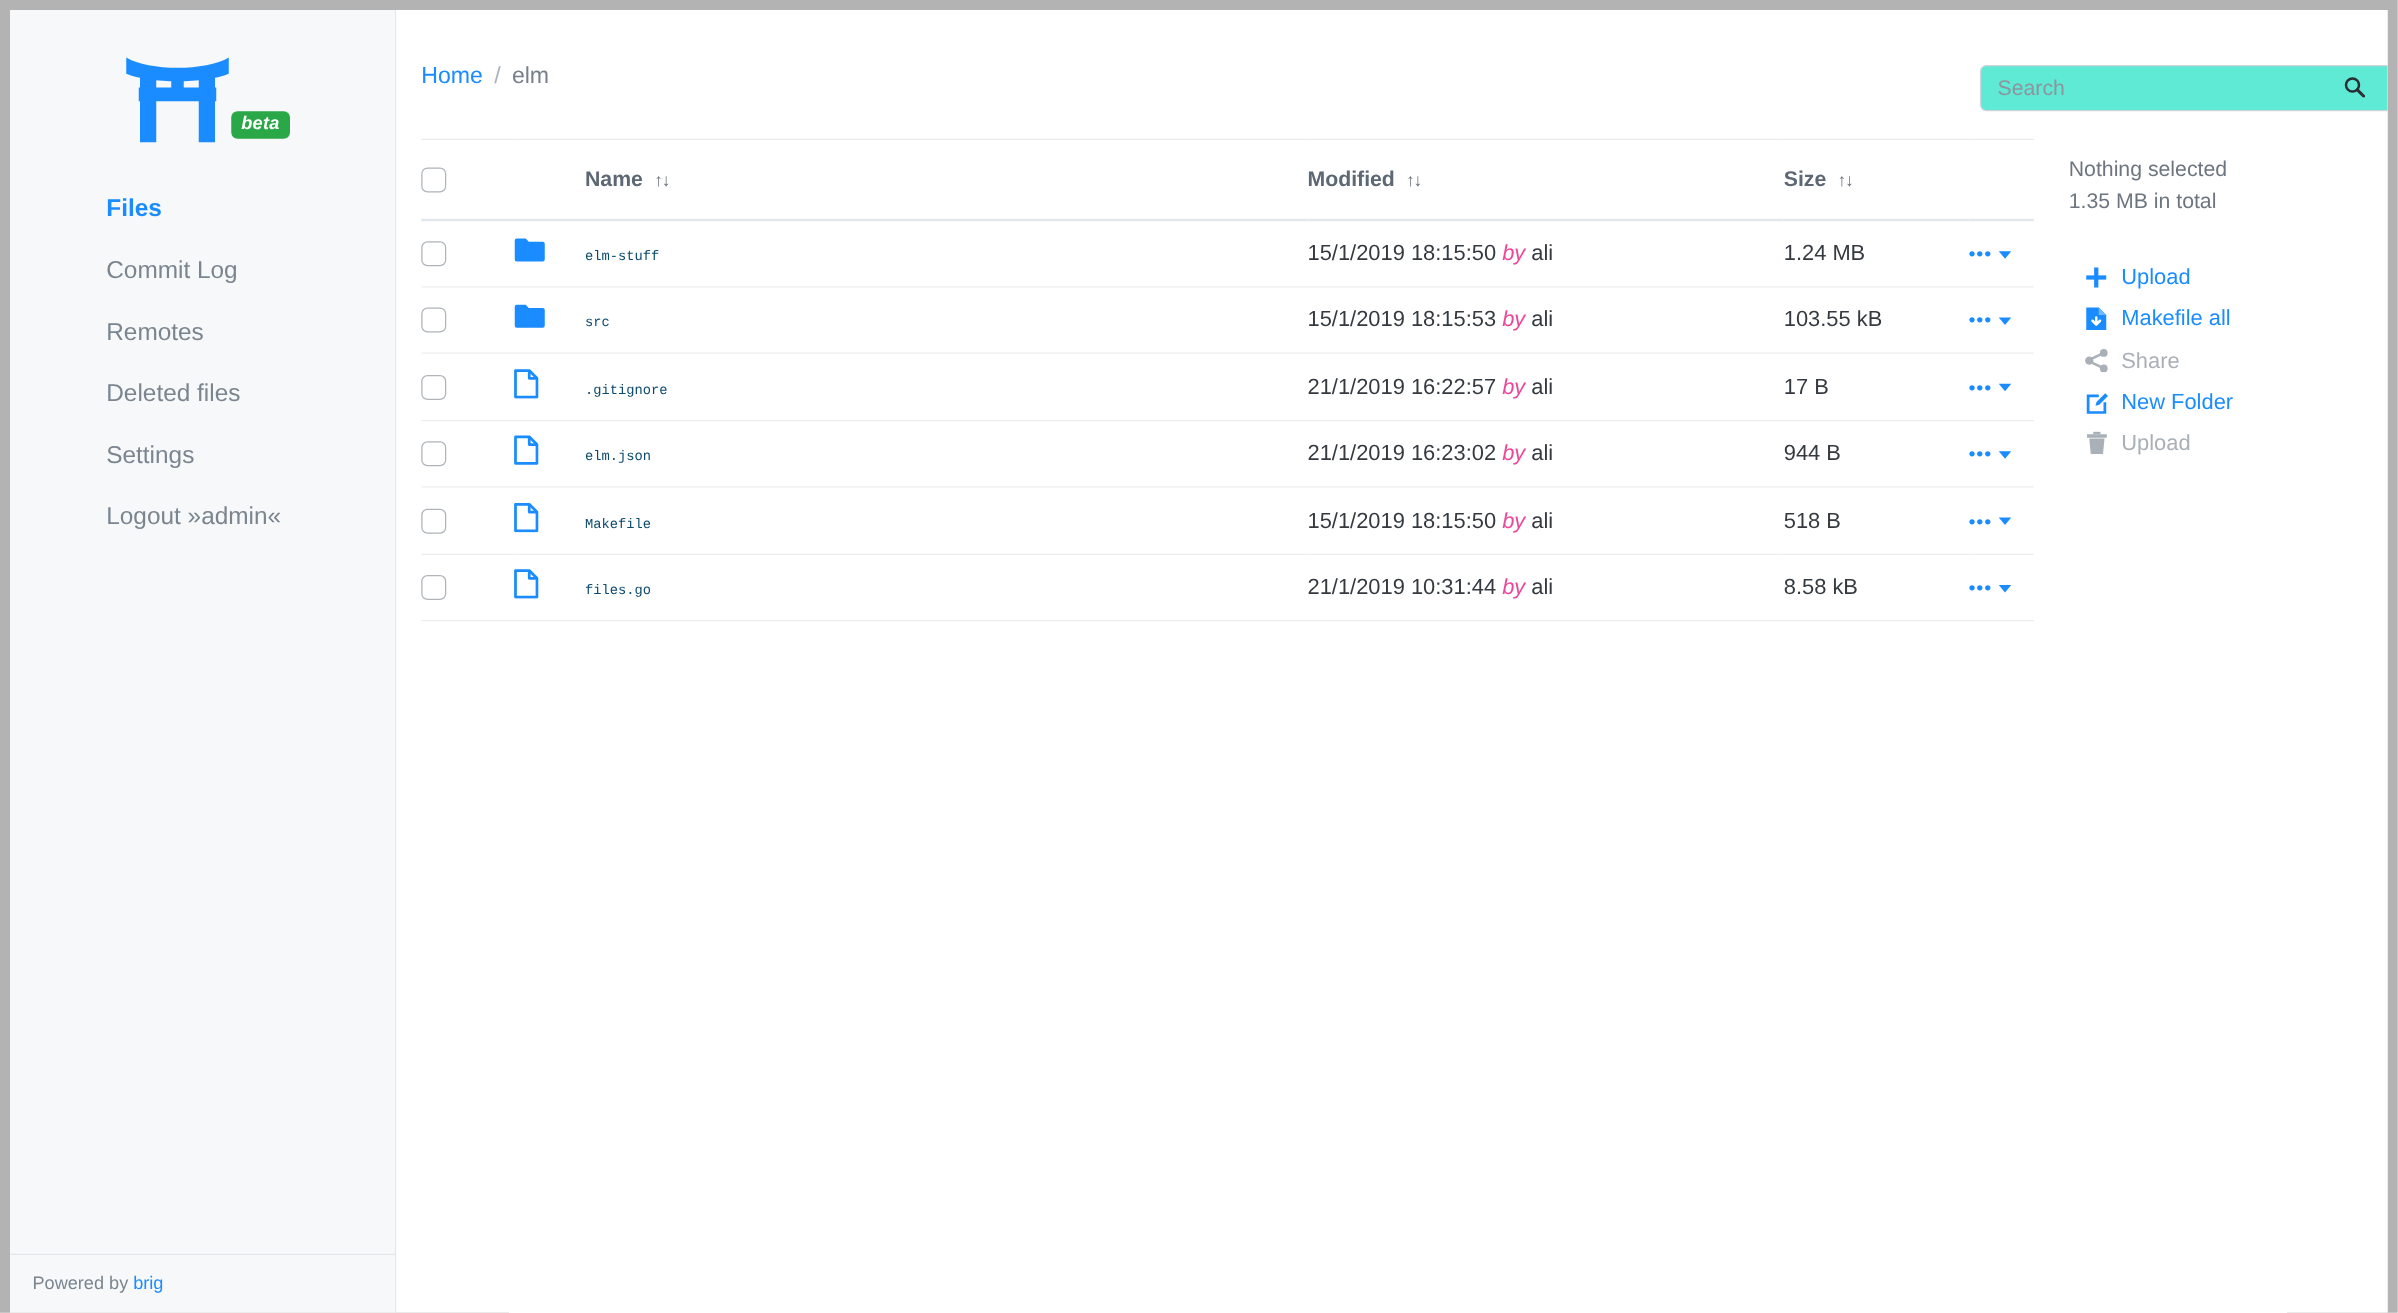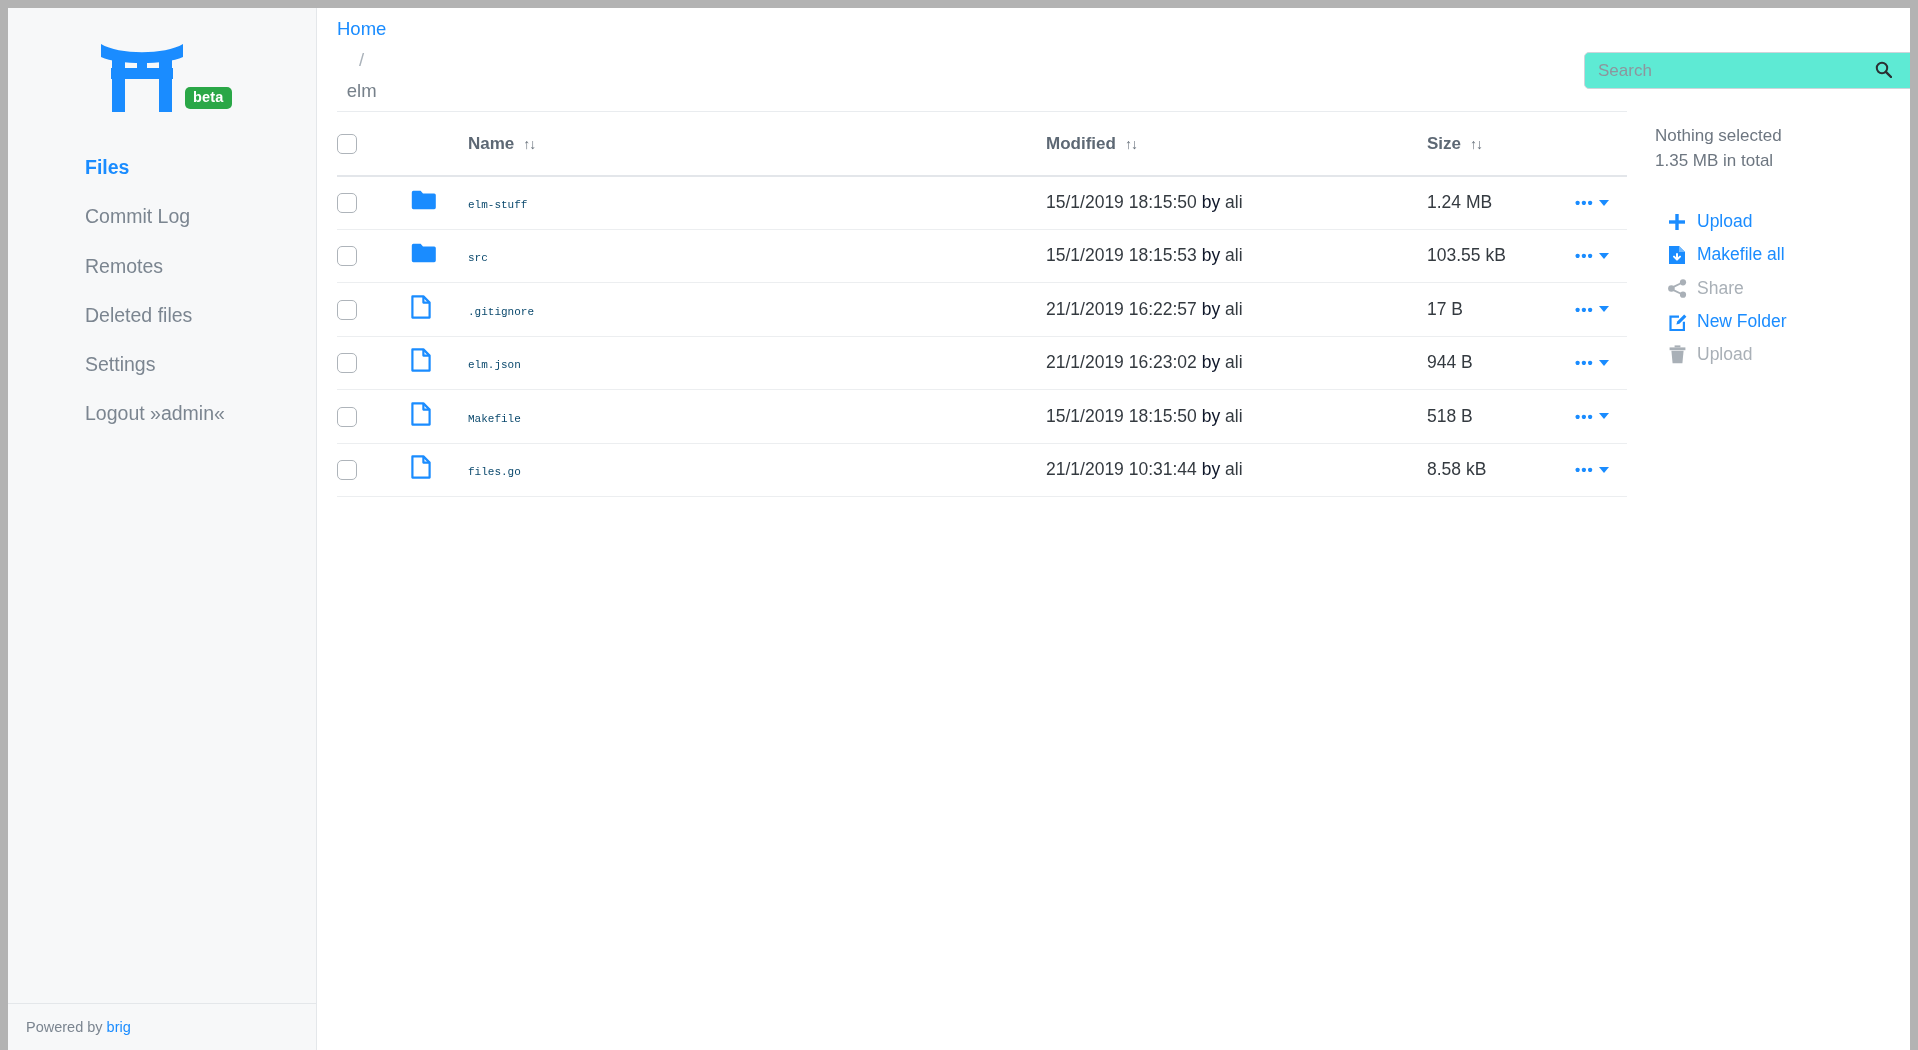--- a/index.html
+++ b/index.html
@@ -26,22 +26,23 @@
     background: #f7f8f9;
     border-right: 1px solid #e4e7ea;
     display: flex;
     flex-direction: column;
     position: relative;
   }
   .logo-wrap {
     padding: 30px 0 0 0;
     display: flex;
     justify-content: center;
-    align-items: flex-start;
+    align-items: center;
     height: 112px;
+    font-style: italic;
   }
   .logo-box { position: relative; width: 150px; height: 78px; }
   .torii { position: absolute; left: 12px; top: 2px; }
   .beta-badge {
     position: absolute;
     left: 98px; top: 49px;
     background: #2aa747;
     color: #ffffff;
     font-size: 14.5px;
     font-weight: bold;
@@ -90,21 +91,20 @@
     padding: 0 22px 0 20px;
     position: relative;
   }
   .breadcrumb {
     font-size: 18.5px;
     color: #76808a;
     padding-left: 0px;
     display: flex;
     align-items: center;
     gap: 9px;
-    flex-direction: column;
   }
   .breadcrumb a { color: #1a8cff; text-decoration: none; }
   .breadcrumb .sep { color: #aab2ba; }
 
   .search-wrap {
     position: absolute;
     right: 22px; top: 44px;
     width: 366px; height: 37px;
   }
   .search-input {
@@ -155,21 +155,21 @@
     border-bottom: 1px solid #eceef0;
     padding: 0;
     height: 53.5px;
     font-size: 17.5px;
     color: #343a40;
     vertical-align: middle;
   }
   table.files tbody tr:last-child td { border-bottom: 1px solid #eceef0; }
   .cell-name a { color: #0c4a6e; text-decoration: none; font-size: 11px; font-family: Liberation Mono, monospace; }
   .cell-mod { color: #343a40; white-space: nowrap; }
-  .cell-mod .by { color: #0f172a; }
+  .cell-mod .by { color: #ec4899; font-style: italic; }
   .cell-size { color: #343a40; }
 
   .chk {
     width: 20px; height: 20px;
     border: 1px solid #aeb4ba;
     border-radius: 5px;
     background: #fff;
     display: inline-block;
     cursor: pointer;
     vertical-align: middle;

